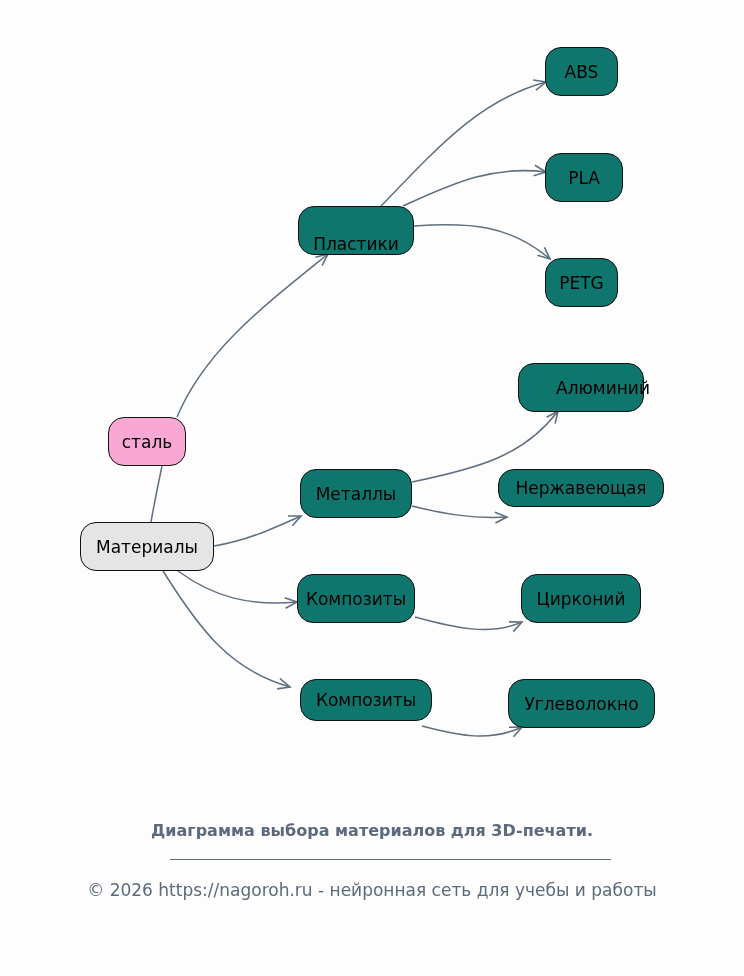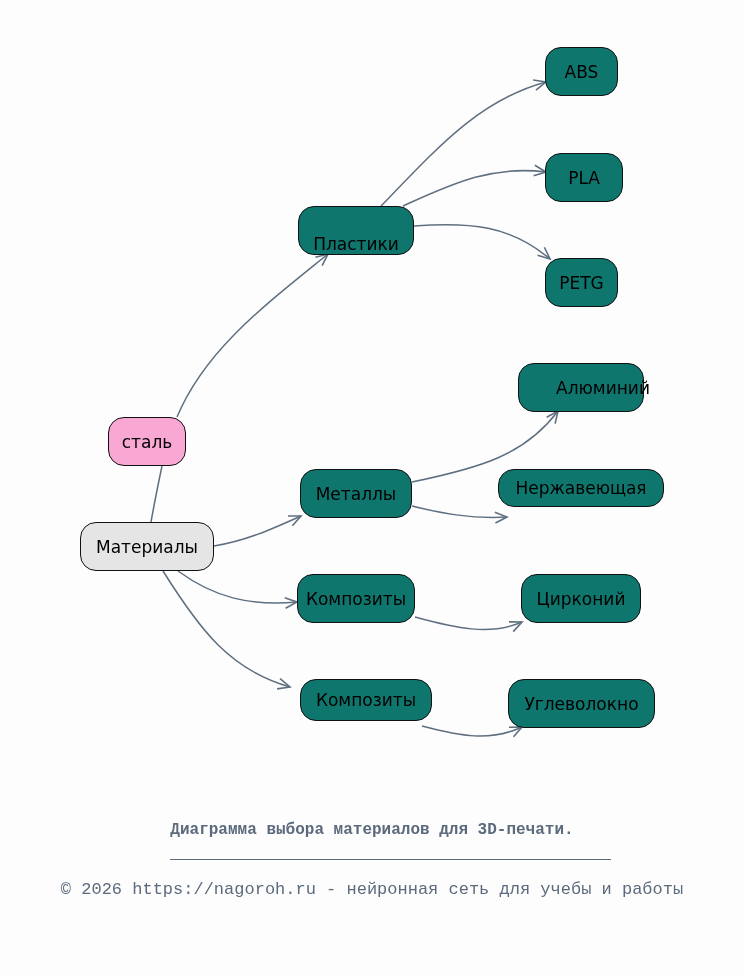--- a/index.html
+++ b/index.html
@@ -22,21 +22,20 @@
       color: #000;
       font-size: 17px;
       display: flex; align-items: center; justify-content: center;
       white-space: nowrap;
     }
     .node.root { background: #e5e5e5; }
     .node.steel { background: #f9a8d4; }
     .caption {
       position: absolute; left: 0; width: 744px; text-align: center;
       color: #5b6a7c;
-      font-family: Liberation Mono, monospace;
     }
     .caption.title { top: 821px; font-size: 16px; font-weight: bold; }
     .divider { position: absolute; left: 170px; top: 859px; width: 441px; height: 0; border-top: 1.2px solid #5b6a7c; }
     .caption.footer { top: 880px; font-size: 17px; }
   </style>
 </head>
 <body>
 
 <svg id="edges" xmlns="http://www.w3.org/2000/svg">
     <path d="M151,522 C154,505 158,485 162,466" class="edge"></path>

